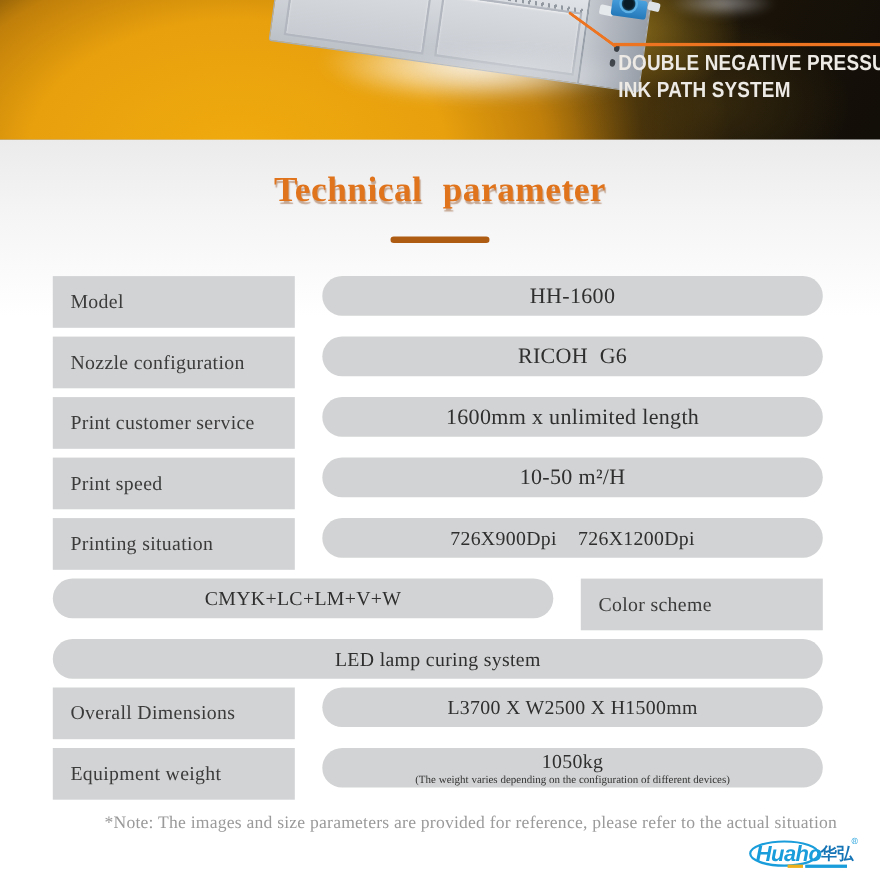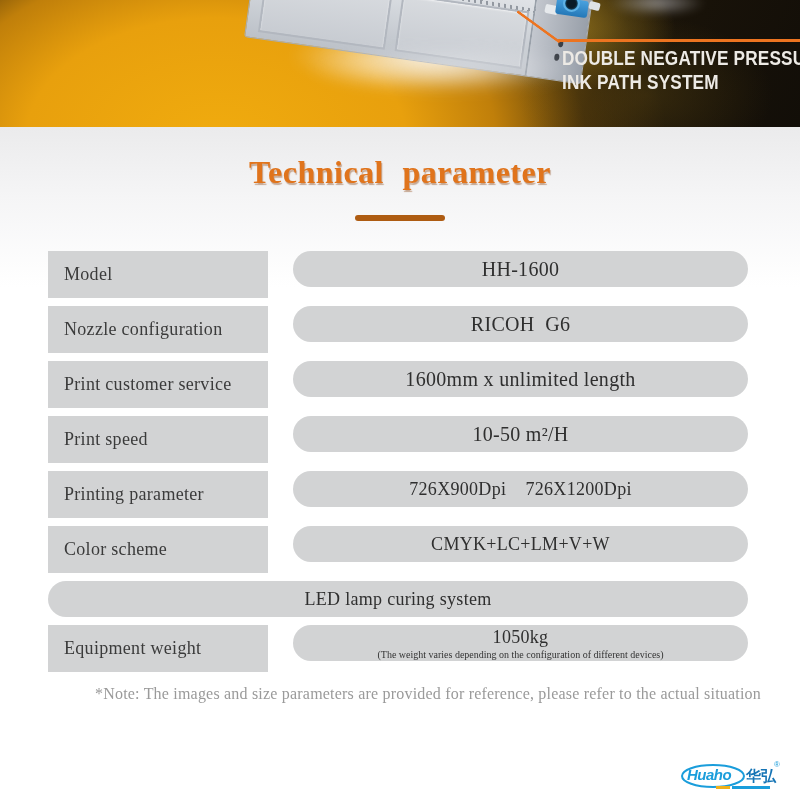--- a/index.html
+++ b/index.html
@@ -115,21 +115,21 @@
     width:700px;margin:13px 0 4px 78px;text-align:center;
     font-size:16px;color:#9A9A9A;letter-spacing:.2px;
   }
 
   
   .logo{position:absolute;right:20px;top:635px;width:100px;height:34px;}
   .logo svg{position:absolute;left:0;top:1px;}
   .logo .latin{
     position:absolute;left:7px;top:4px;
     font-family:"Liberation Sans","DejaVu Sans",sans-serif;
-    font-style:italic;font-weight:bold;font-size:15px;color:var(--logo-blue);
+    font-style:italic;font-weight:bold;font-size:20px;color:var(--logo-blue);
     letter-spacing:-.5px;
   }
   .logo .cjk{
     position:absolute;left:66px;top:5px;
     font-weight:bold;font-size:15px;color:#1574B5;
     font-family:"Liberation Sans","DejaVu Sans",sans-serif;
   }
   .logo .reg{
     position:absolute;right:0px;top:-2px;font-size:8px;color:var(--logo-blue);
     font-family:"Liberation Sans",sans-serif;
@@ -195,33 +195,37 @@
       <div class="cell cell-label">Print customer service</div>
       <div class="cell cell-value">1600mm x unlimited length</div>
     </div>
 
     <div class="spec-row">
       <div class="cell cell-label">Print speed</div>
       <div class="cell cell-value">10-50 m²/H</div>
     </div>
 
     <div class="spec-row compact">
-      <div class="cell cell-label">Printing parameter</div>
+      <div class="cell cell-label">Printing situation</div>
       <div class="cell cell-value">726X900Dpi    726X1200Dpi</div>
     </div>
 
     <div class="spec-row compact">
+      <div class="cell cell-value">CMYK+LC+LM+V+W</div>
       <div class="cell cell-label">Color scheme</div>
-      <div class="cell cell-value">CMYK+LC+LM+V+W</div>
     </div>
 
     <div class="spec-row compact">
       <div class="cell cell-value">LED lamp curing system</div>
     </div>
 
+    <div class="spec-row compact">
+      <div class="cell cell-label">Overall Dimensions</div>
+      <div class="cell cell-value">L3700 X W2500 X H1500mm</div>
+    </div>
 
     <div class="spec-row compact">
       <div class="cell cell-label">Equipment weight</div>
       <div class="cell cell-value">
         <span>1050kg</span>
         <span class="sub">(The weight varies depending on the configuration of different devices)</span>
       </div>
     </div>
 
   </div>

